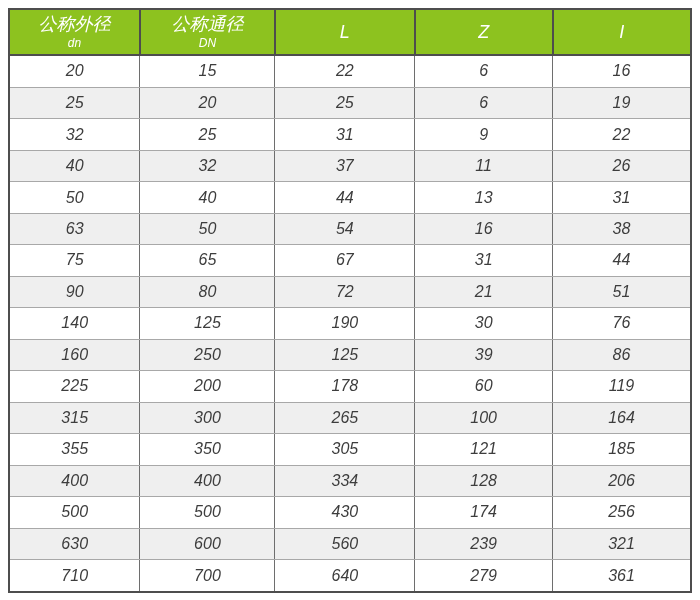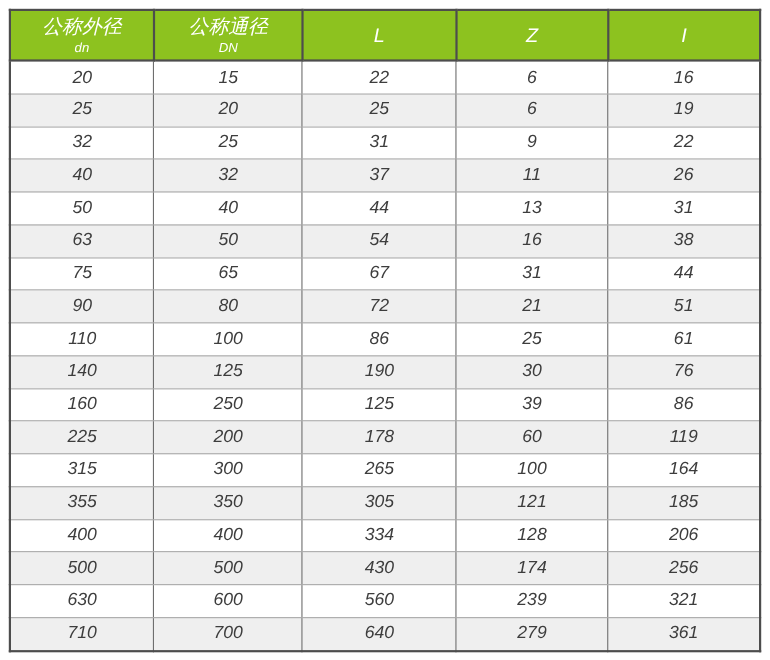--- a/index.html
+++ b/index.html
@@ -151,27 +151,20 @@
           <td>44</td>
         </tr>
         <tr>
           <td>90</td>
           <td>80</td>
           <td>72</td>
           <td>21</td>
           <td>51</td>
         </tr>
         <tr>
-          <td>110</td>
-          <td>100</td>
-          <td>86</td>
-          <td>25</td>
-          <td>61</td>
-        </tr>
-        <tr>
           <td>140</td>
           <td>125</td>
           <td>190</td>
           <td>30</td>
           <td>76</td>
         </tr>
         <tr>
           <td>160</td>
           <td>250</td>
           <td>125</td>

